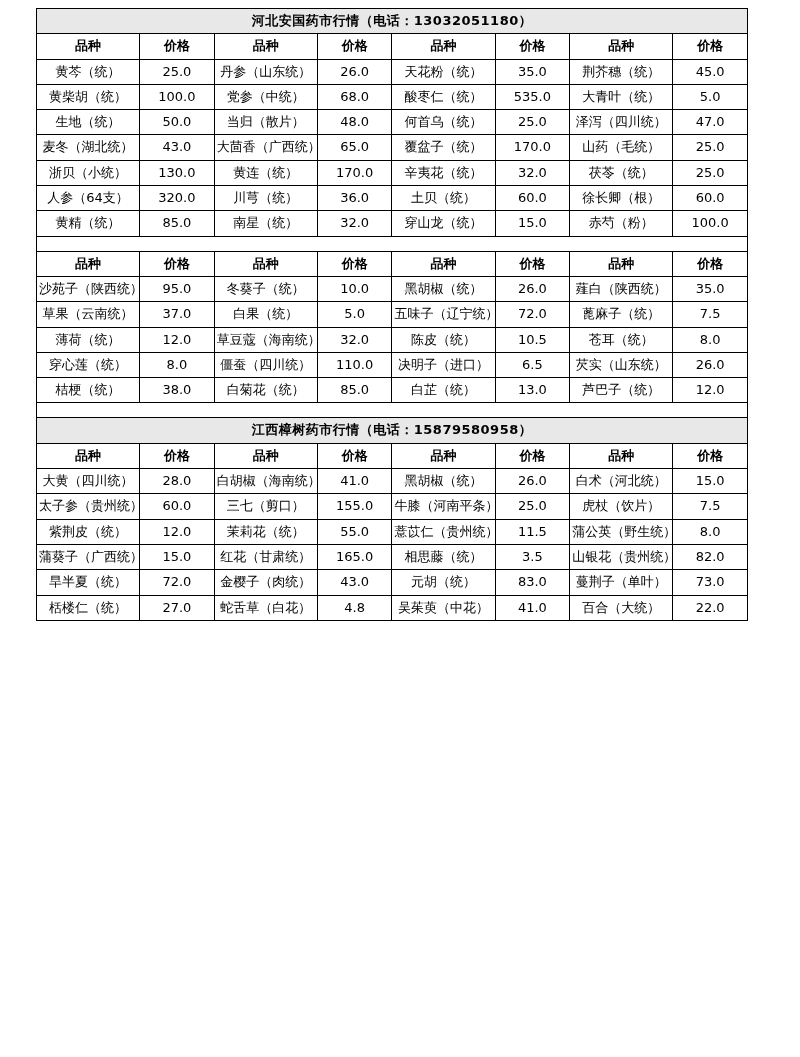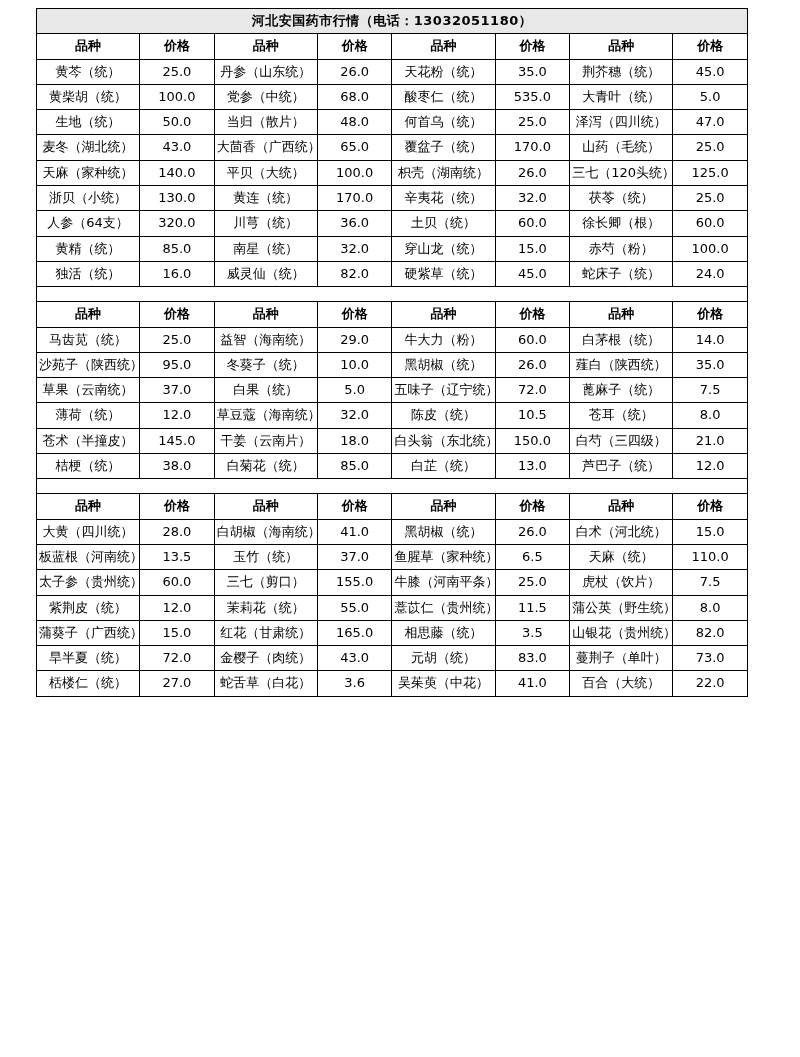--- a/index.html
+++ b/index.html
@@ -123,30 +123,20 @@
           <td class="name-cell">麦冬（湖北统）</td>
           <td class="price-cell">43.0</td>
           <td class="name-cell">大茴香（广西统）</td>
           <td class="price-cell">65.0</td>
           <td class="name-cell">覆盆子（统）</td>
           <td class="price-cell">170.0</td>
           <td class="name-cell">山药（毛统）</td>
           <td class="price-cell">25.0</td>
         </tr>
         <tr>
-          <td class="name-cell">天麻（家种统）</td>
-          <td class="price-cell">140.0</td>
-          <td class="name-cell">平贝（大统）</td>
-          <td class="price-cell">100.0</td>
-          <td class="name-cell">枳壳（湖南统）</td>
-          <td class="price-cell">26.0</td>
-          <td class="name-cell">三七（120头统）</td>
-          <td class="price-cell">125.0</td>
-        </tr>
-        <tr>
           <td class="name-cell">浙贝（小统）</td>
           <td class="price-cell">130.0</td>
           <td class="name-cell">黄连（统）</td>
           <td class="price-cell">170.0</td>
           <td class="name-cell">辛夷花（统）</td>
           <td class="price-cell">32.0</td>
           <td class="name-cell">茯苓（统）</td>
           <td class="price-cell">25.0</td>
         </tr>
         <tr>
@@ -162,52 +152,32 @@
         <tr>
           <td class="name-cell">黄精（统）</td>
           <td class="price-cell">85.0</td>
           <td class="name-cell">南星（统）</td>
           <td class="price-cell">32.0</td>
           <td class="name-cell">穿山龙（统）</td>
           <td class="price-cell">15.0</td>
           <td class="name-cell">赤芍（粉）</td>
           <td class="price-cell">100.0</td>
         </tr>
-        <tr>
-          <td class="name-cell">独活（统）</td>
-          <td class="price-cell">16.0</td>
-          <td class="name-cell">威灵仙（统）</td>
-          <td class="price-cell">82.0</td>
-          <td class="name-cell">硬紫草（统）</td>
-          <td class="price-cell">45.0</td>
-          <td class="name-cell">蛇床子（统）</td>
-          <td class="price-cell">24.0</td>
-        </tr>
         <tr class="gap-row">
           <td colspan="8"></td>
         </tr>
         <tr class="header-row">
           <td>品种</td>
           <td>价格</td>
           <td>品种</td>
           <td>价格</td>
           <td>品种</td>
           <td>价格</td>
           <td>品种</td>
           <td>价格</td>
-        </tr>
-        <tr>
-          <td class="name-cell">马齿苋（统）</td>
-          <td class="price-cell">25.0</td>
-          <td class="name-cell">益智（海南统）</td>
-          <td class="price-cell">29.0</td>
-          <td class="name-cell">牛大力（粉）</td>
-          <td class="price-cell">60.0</td>
-          <td class="name-cell">白茅根（统）</td>
-          <td class="price-cell">14.0</td>
         </tr>
         <tr>
           <td class="name-cell">沙苑子（陕西统）</td>
           <td class="price-cell">95.0</td>
           <td class="name-cell">冬葵子（统）</td>
           <td class="price-cell">10.0</td>
           <td class="name-cell">黑胡椒（统）</td>
           <td class="price-cell">26.0</td>
           <td class="name-cell">薤白（陕西统）</td>
           <td class="price-cell">35.0</td>
@@ -226,42 +196,45 @@
           <td class="name-cell">薄荷（统）</td>
           <td class="price-cell">12.0</td>
           <td class="name-cell">草豆蔻（海南统）</td>
           <td class="price-cell">32.0</td>
           <td class="name-cell">陈皮（统）</td>
           <td class="price-cell">10.5</td>
           <td class="name-cell">苍耳（统）</td>
           <td class="price-cell">8.0</td>
         </tr>
         <tr>
-          <td class="name-cell">苍术（半撞皮）</td>
-          <td class="price-cell">145.0</td>
-          <td class="name-cell">干姜（云南片）</td>
-          <td class="price-cell">18.0</td>
-          <td class="name-cell">白头翁（东北统）</td>
-          <td class="price-cell">150.0</td>
-          <td class="name-cell">白芍（三四级）</td>
-          <td class="price-cell">21.0</td>
+          <td class="name-cell">穿心莲（统）</td>
+          <td class="price-cell">8.0</td>
+          <td class="name-cell">僵蚕（四川统）</td>
+          <td class="price-cell">110.0</td>
+          <td class="name-cell">决明子（进口）</td>
+          <td class="price-cell">6.5</td>
+          <td class="name-cell">芡实（山东统）</td>
+          <td class="price-cell">26.0</td>
         </tr>
         <tr>
           <td class="name-cell">桔梗（统）</td>
           <td class="price-cell">38.0</td>
           <td class="name-cell">白菊花（统）</td>
           <td class="price-cell">85.0</td>
           <td class="name-cell">白芷（统）</td>
           <td class="price-cell">13.0</td>
           <td class="name-cell">芦巴子（统）</td>
           <td class="price-cell">12.0</td>
         </tr>
         <tr class="gap-row">
           <td colspan="8"></td>
         </tr>
+        <tr class="section-title">
+          <td colspan="8">江西樟树药市行情（电话：15879580958）</td>
+        </tr>
         <tr class="header-row">
           <td>品种</td>
           <td>价格</td>
           <td>品种</td>
           <td>价格</td>
           <td>品种</td>
           <td>价格</td>
           <td>品种</td>
           <td>价格</td>
         </tr>
@@ -269,30 +242,20 @@
           <td class="name-cell">大黄（四川统）</td>
           <td class="price-cell">28.0</td>
           <td class="name-cell">白胡椒（海南统）</td>
           <td class="price-cell">41.0</td>
           <td class="name-cell">黑胡椒（统）</td>
           <td class="price-cell">26.0</td>
           <td class="name-cell">白术（河北统）</td>
           <td class="price-cell">15.0</td>
         </tr>
         <tr>
-          <td class="name-cell">板蓝根（河南统）</td>
-          <td class="price-cell">13.5</td>
-          <td class="name-cell">玉竹（统）</td>
-          <td class="price-cell">37.0</td>
-          <td class="name-cell">鱼腥草（家种统）</td>
-          <td class="price-cell">6.5</td>
-          <td class="name-cell">天麻（统）</td>
-          <td class="price-cell">110.0</td>
-        </tr>
-        <tr>
           <td class="name-cell">太子参（贵州统）</td>
           <td class="price-cell">60.0</td>
           <td class="name-cell">三七（剪口）</td>
           <td class="price-cell">155.0</td>
           <td class="name-cell">牛膝（河南平条）</td>
           <td class="price-cell">25.0</td>
           <td class="name-cell">虎杖（饮片）</td>
           <td class="price-cell">7.5</td>
         </tr>
         <tr>
@@ -322,21 +285,21 @@
           <td class="price-cell">43.0</td>
           <td class="name-cell">元胡（统）</td>
           <td class="price-cell">83.0</td>
           <td class="name-cell">蔓荆子（单叶）</td>
           <td class="price-cell">73.0</td>
         </tr>
         <tr>
           <td class="name-cell">栝楼仁（统）</td>
           <td class="price-cell">27.0</td>
           <td class="name-cell">蛇舌草（白花）</td>
-          <td class="price-cell">3.6</td>
+          <td class="price-cell">4.8</td>
           <td class="name-cell">吴茱萸（中花）</td>
           <td class="price-cell">41.0</td>
           <td class="name-cell">百合（大统）</td>
           <td class="price-cell">22.0</td>
         </tr>
       </tbody>
   </table>
 </div>
 
 </body></html>

